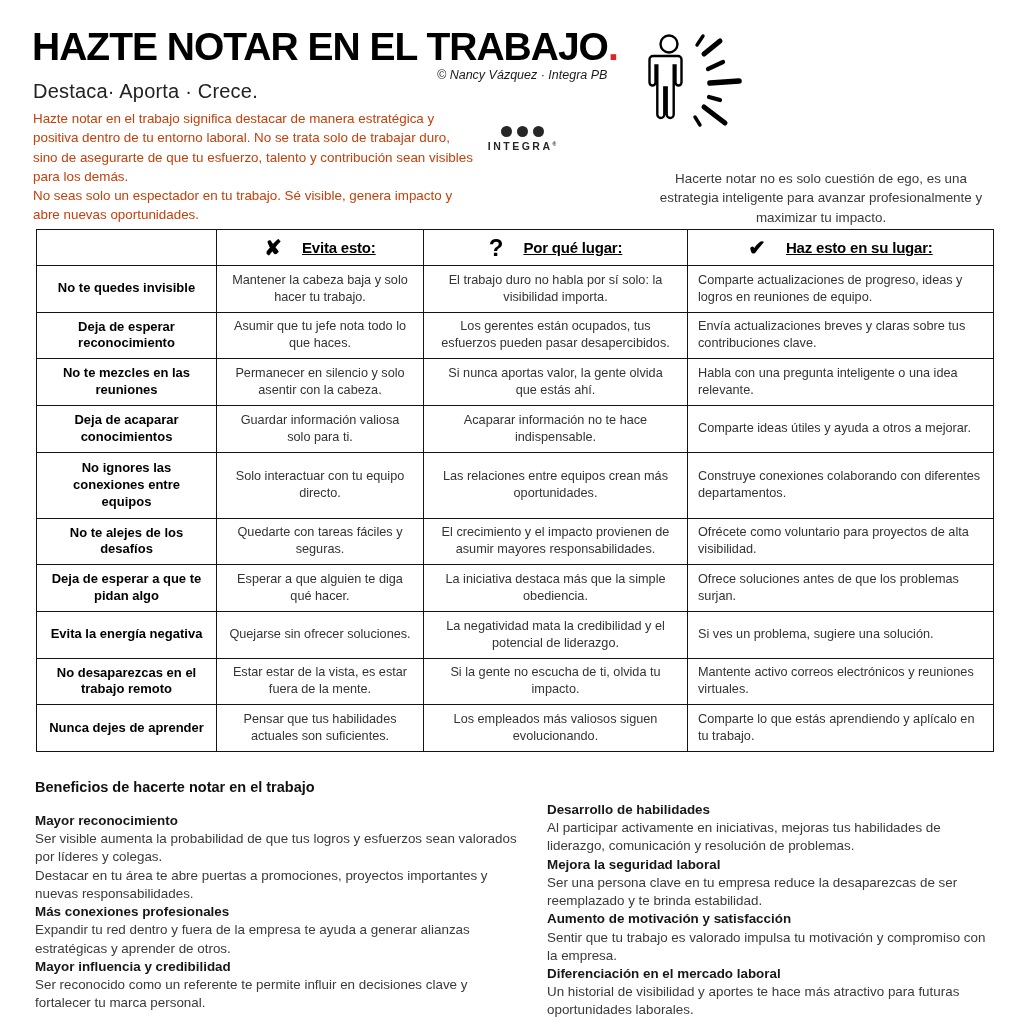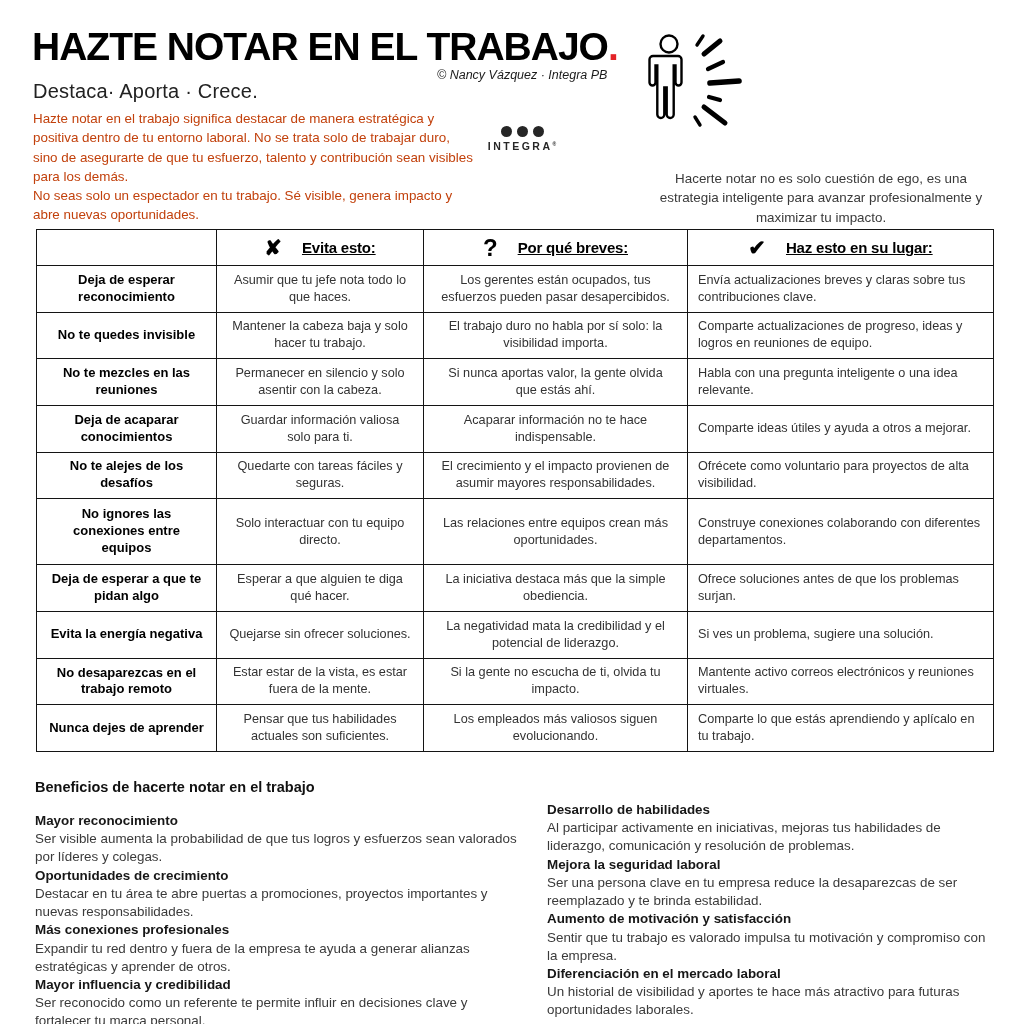--- a/index.html
+++ b/index.html
@@ -145,69 +145,69 @@
           <th class="head-cell"></th>
           <th class="head-cell">
             <div class="head-inner">
               <span class="head-icon">✘</span>
               <span class="head-label">Evita esto:</span>
             </div>
           </th>
           <th class="head-cell">
             <div class="head-inner">
               <span class="head-icon q">?</span>
-              <span class="head-label">Por qué breves:</span>
+              <span class="head-label">Por qué lugar:</span>
             </div>
           </th>
           <th class="head-cell">
             <div class="head-inner">
               <span class="head-icon">✔</span>
               <span class="head-label">Haz esto en su lugar:</span>
             </div>
           </th>
         </tr>
       </thead>
       <tbody>
           <tr>
+            <td class="label-cell">No te quedes invisible</td>
+            <td class="text-cell">Mantener la cabeza baja y solo hacer tu trabajo.</td>
+            <td class="text-cell">El trabajo duro no habla por sí solo: la visibilidad importa.</td>
+            <td class="text-cell instead">Comparte actualizaciones de progreso, ideas y logros en reuniones de equipo.</td>
+          </tr>
+          <tr>
             <td class="label-cell">Deja de esperar reconocimiento</td>
             <td class="text-cell">Asumir que tu jefe nota todo lo que haces.</td>
             <td class="text-cell">Los gerentes están ocupados, tus esfuerzos pueden pasar desapercibidos.</td>
             <td class="text-cell instead">Envía actualizaciones breves y claras sobre tus contribuciones clave.</td>
           </tr>
           <tr>
-            <td class="label-cell">No te quedes invisible</td>
-            <td class="text-cell">Mantener la cabeza baja y solo hacer tu trabajo.</td>
-            <td class="text-cell">El trabajo duro no habla por sí solo: la visibilidad importa.</td>
-            <td class="text-cell instead">Comparte actualizaciones de progreso, ideas y logros en reuniones de equipo.</td>
-          </tr>
-          <tr>
             <td class="label-cell">No te mezcles en las reuniones</td>
             <td class="text-cell">Permanecer en silencio y solo asentir con la cabeza.</td>
             <td class="text-cell">Si nunca aportas valor, la gente olvida que estás ahí.</td>
             <td class="text-cell instead">Habla con una pregunta inteligente o una idea relevante.</td>
           </tr>
           <tr>
             <td class="label-cell">Deja de acaparar conocimientos</td>
             <td class="text-cell">Guardar información valiosa solo para ti.</td>
             <td class="text-cell">Acaparar información no te hace indispensable.</td>
             <td class="text-cell instead"> Comparte ideas útiles y ayuda a otros a mejorar.</td>
           </tr>
           <tr>
+            <td class="label-cell">No ignores las conexiones entre equipos</td>
+            <td class="text-cell">Solo interactuar con tu equipo directo.</td>
+            <td class="text-cell">Las relaciones entre equipos crean más oportunidades.</td>
+            <td class="text-cell instead">Construye conexiones colaborando con diferentes departamentos.</td>
+          </tr>
+          <tr>
             <td class="label-cell">No te alejes de los desafíos</td>
             <td class="text-cell">Quedarte con tareas fáciles y seguras.</td>
             <td class="text-cell">El crecimiento y el impacto provienen de asumir mayores responsabilidades.</td>
             <td class="text-cell instead">Ofrécete como voluntario para proyectos de alta visibilidad.</td>
           </tr>
           <tr>
-            <td class="label-cell">No ignores las conexiones entre equipos</td>
-            <td class="text-cell">Solo interactuar con tu equipo directo.</td>
-            <td class="text-cell">Las relaciones entre equipos crean más oportunidades.</td>
-            <td class="text-cell instead">Construye conexiones colaborando con diferentes departamentos.</td>
-          </tr>
-          <tr>
             <td class="label-cell">Deja de esperar a que te pidan algo</td>
             <td class="text-cell">Esperar a que alguien te diga qué hacer.</td>
             <td class="text-cell">La iniciativa destaca más que la simple obediencia.</td>
             <td class="text-cell instead">Ofrece soluciones antes de que los problemas surjan.</td>
           </tr>
           <tr>
             <td class="label-cell">Evita la energía negativa</td>
             <td class="text-cell">Quejarse sin ofrecer soluciones.</td>
             <td class="text-cell">La negatividad mata la credibilidad y el potencial de liderazgo.</td>
             <td class="text-cell instead">Si ves un problema, sugiere una solución.</td>
@@ -225,21 +225,20 @@
             <td class="text-cell instead">Comparte lo que estás aprendiendo y aplícalo en tu trabajo.</td>
           </tr>
         </tbody>
     </table>
   </div>
 
   <div class="benefits-heading">Beneficios de hacerte notar en el trabajo</div>
   <div class="benefits-col left">
       <div class="benefit-title">Mayor reconocimiento</div>
       <div class="benefit-body">Ser visible aumenta la probabilidad de que tus logros y esfuerzos sean valorados por líderes y colegas.</div>
-      <div class="benefit-title">Oportunidades de crecimiento</div>
       <div class="benefit-body">Destacar en tu área te abre puertas a promociones, proyectos importantes y nuevas responsabilidades.</div>
       <div class="benefit-title">Más conexiones profesionales</div>
       <div class="benefit-body">Expandir tu red dentro y fuera de la empresa te ayuda a generar alianzas estratégicas y aprender de otros.</div>
       <div class="benefit-title">Mayor influencia y credibilidad</div>
       <div class="benefit-body">Ser reconocido como un referente te permite influir en decisiones clave y fortalecer tu marca personal.</div>
     </div>
   <div class="benefits-col right">
       <div class="benefit-title">Desarrollo de habilidades</div>
       <div class="benefit-body">Al participar activamente en iniciativas, mejoras tus habilidades de liderazgo, comunicación y resolución de problemas.</div>
       <div class="benefit-title">Mejora la seguridad laboral</div>

